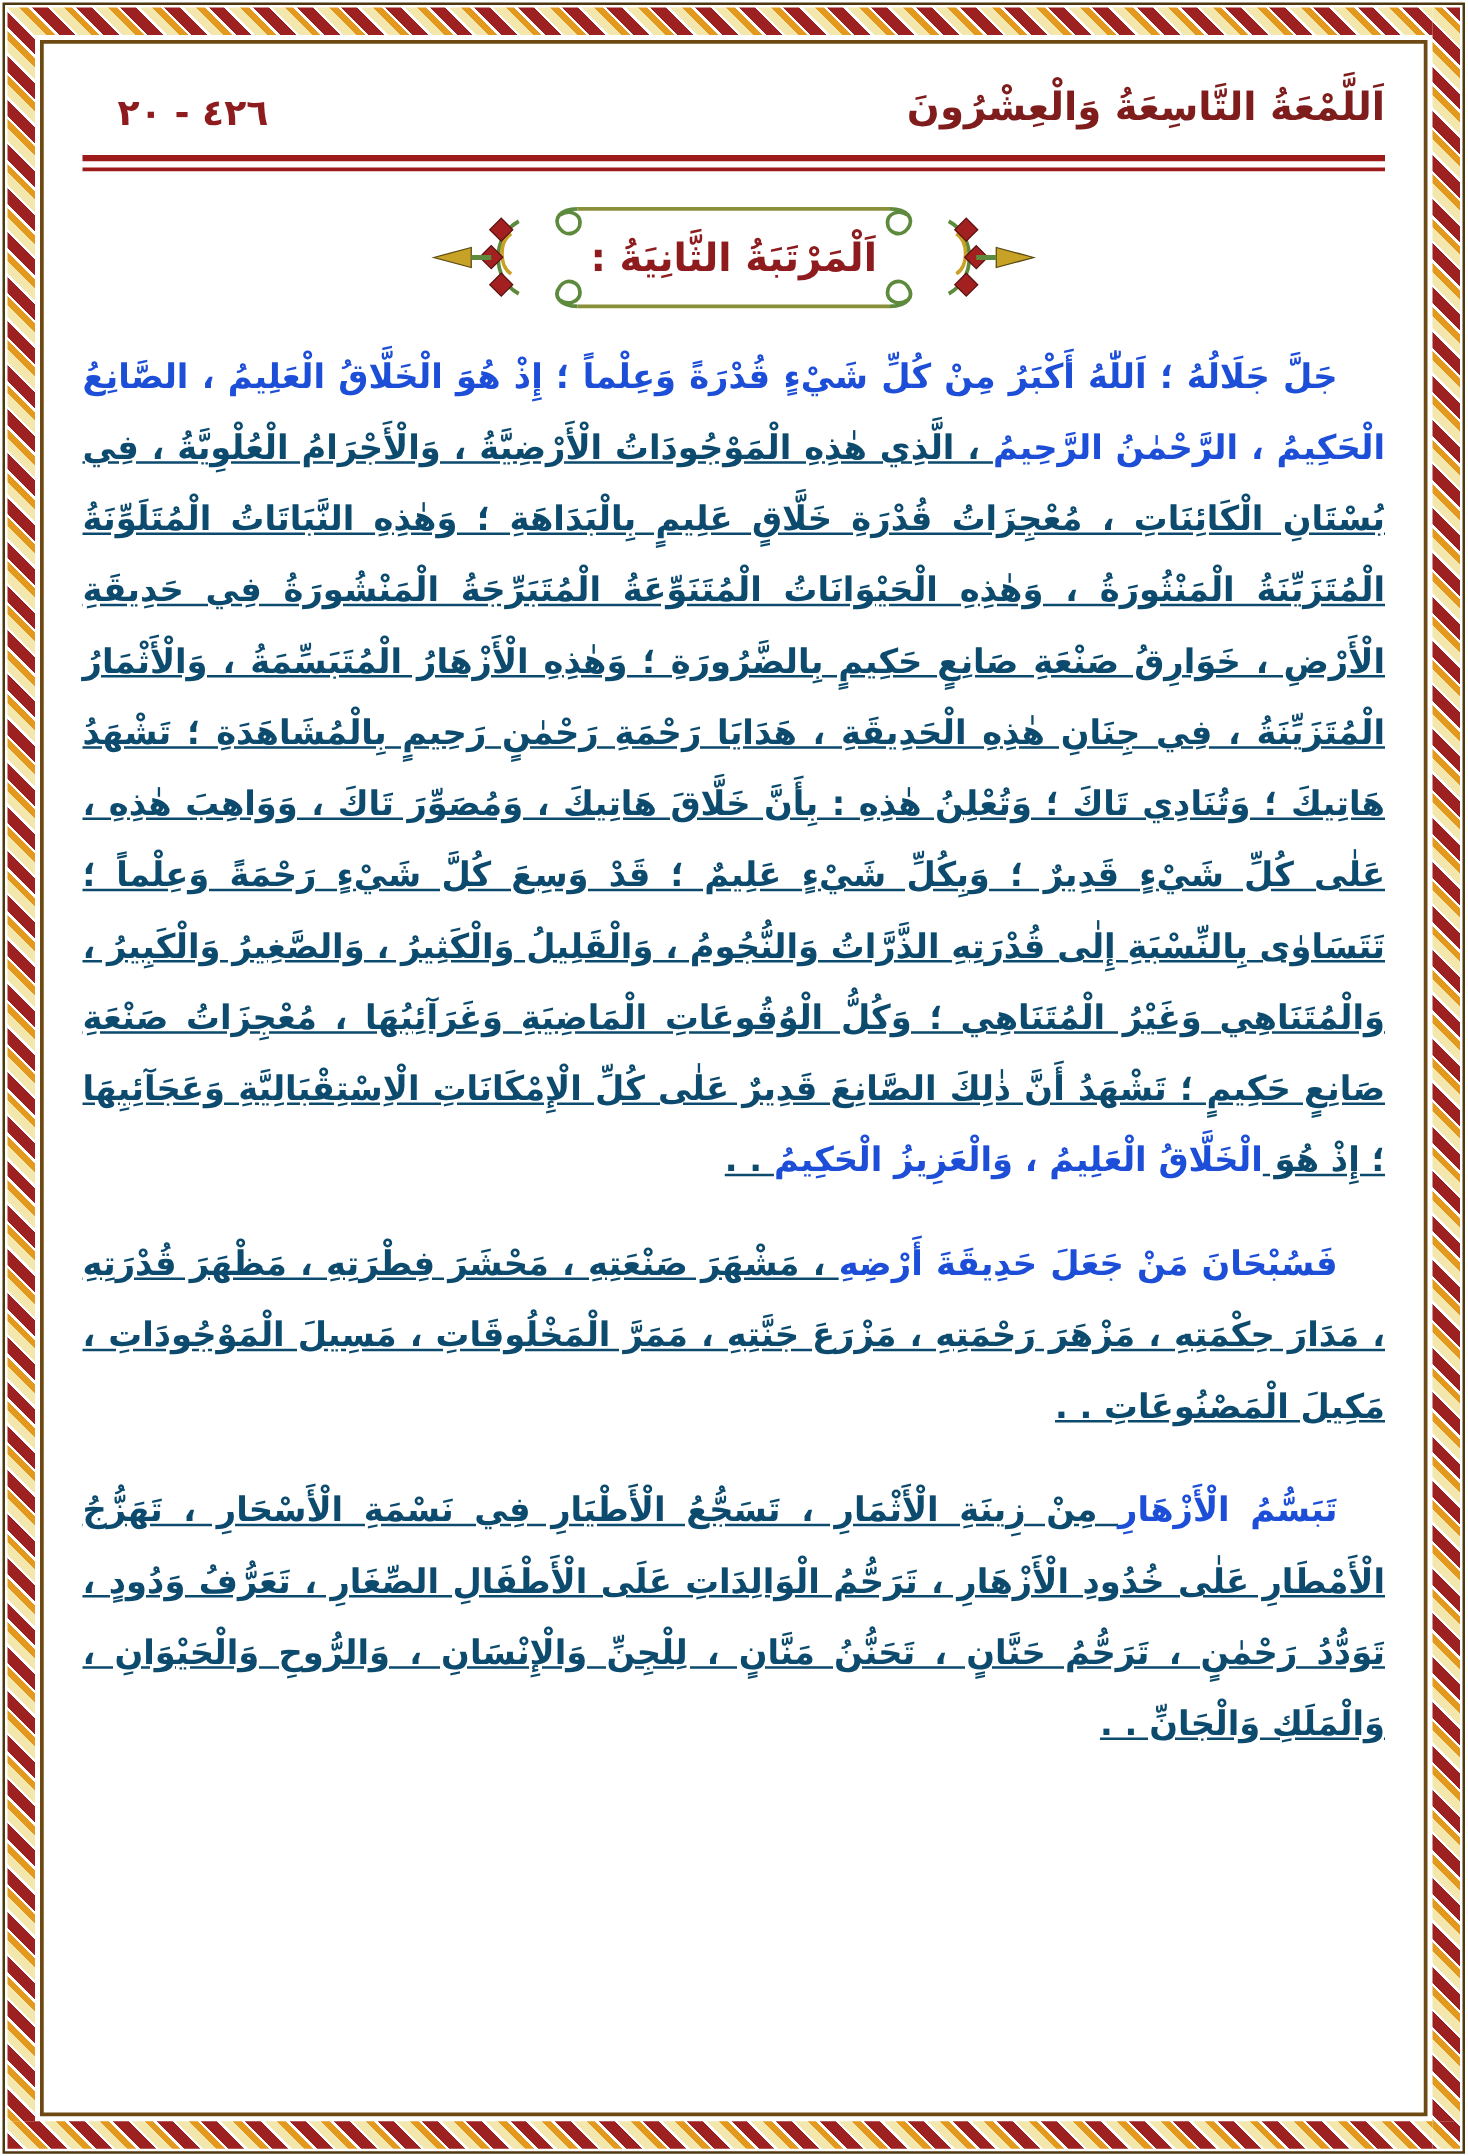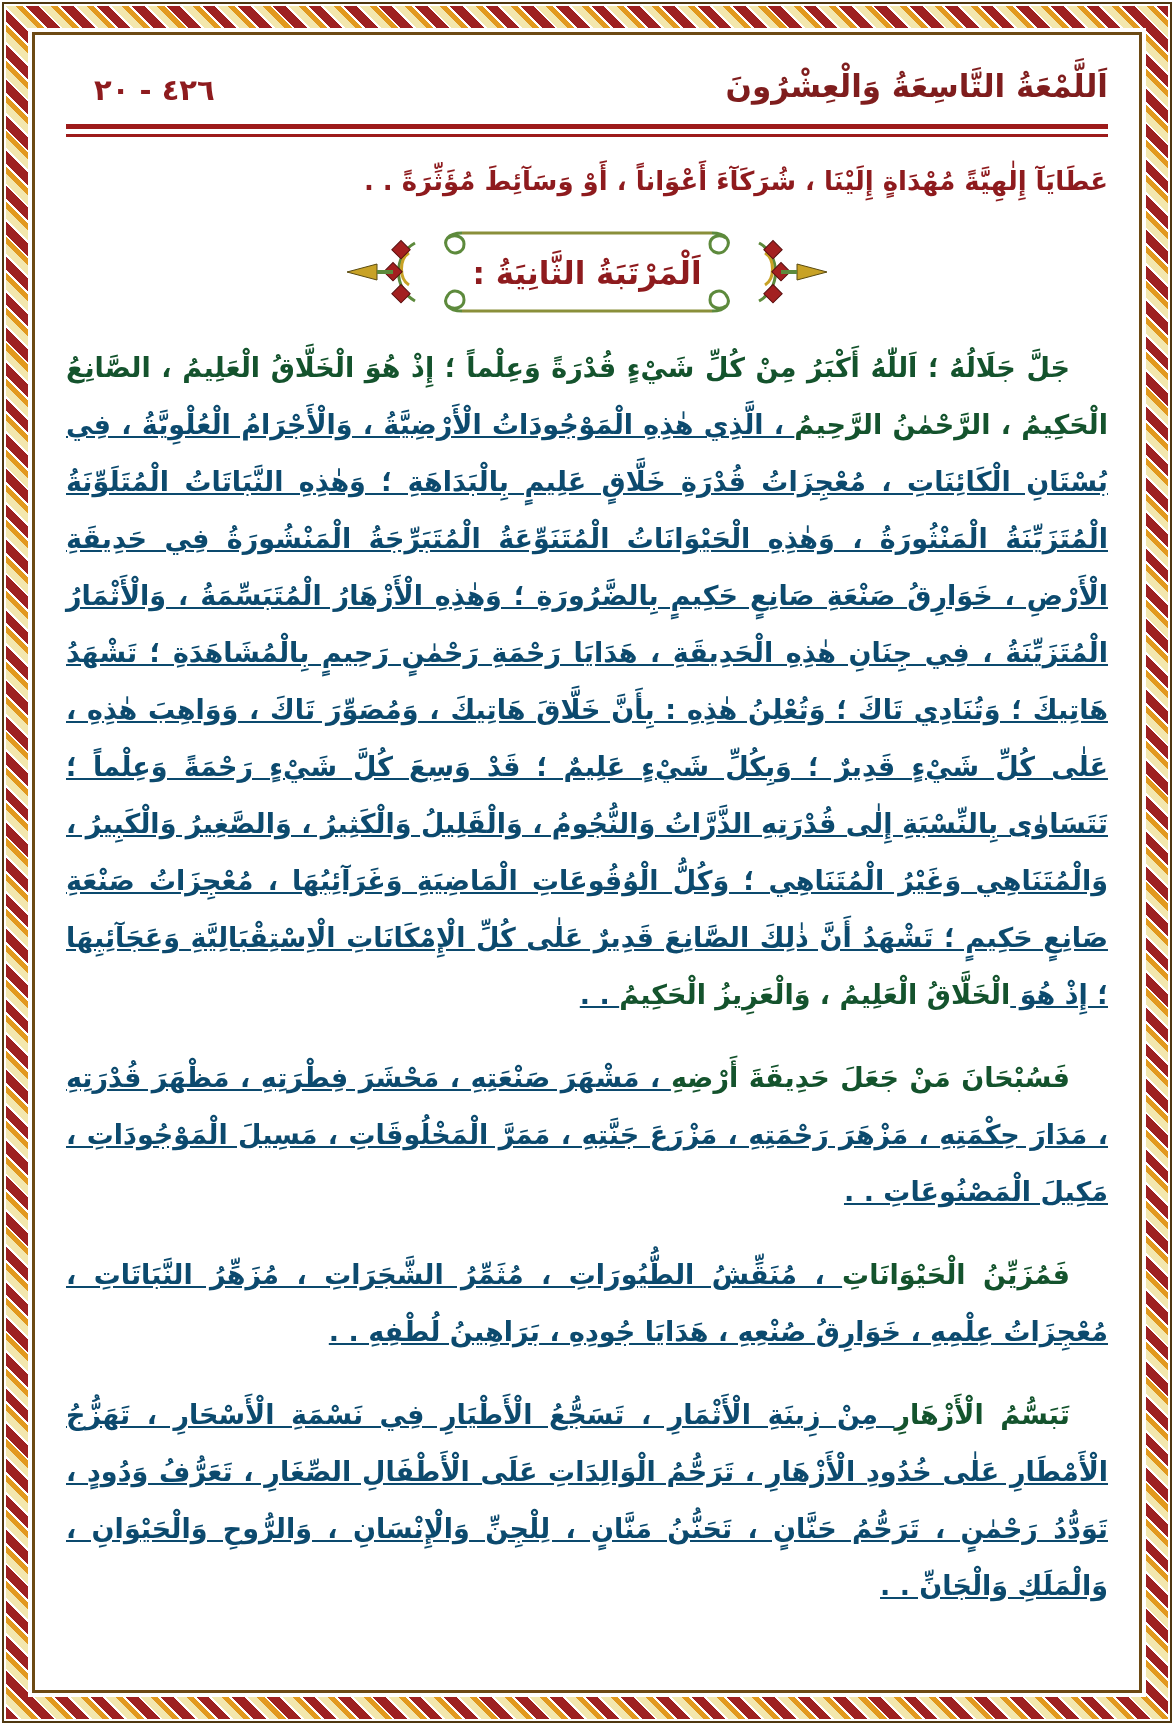--- a/index.html
+++ b/index.html
@@ -65,41 +65,40 @@
   .body-text{ margin-top:12px; }
   p.para{
     margin:26px 0 0 0;
     font-size:27px; font-weight:bold;
     line-height:57px;
     text-align:justify;
     text-indent:38px;
     color:#161616;
   }
   p.para:first-child{ margin-top:14px; }
-  .seg-red{ color:#14532d; }
+  .seg-red{ color:#1d4ed8; }
   .seg-black{ color:#0c4a6e;text-decoration:underline; }
 </style>
 </head>
 <body>
 
 <div class="page">
 
   <div class="hair-outer"></div>
   <div class="chain"></div>
   <div class="hair-inner"></div>
 
   <div class="content">
 
     <div class="header">
       <div class="page-title">اَللَّمْعَةُ التَّاسِعَةُ وَالْعِشْرُونَ</div>
       <div class="page-num">٤٢٦ - ٢٠</div>
     </div>
     <div class="double-rule"></div>
 
-    <div class="intro-line">عَطَايَآ إِلٰهِيَّةً مُهْدَاةٍ إِلَيْنَا ، شُرَكَآءَ أَعْوَاناً ، أَوْ وَسَآئِطَ مُؤَثِّرَةً . .</div>
 
     <div class="ornament">
       <svg viewBox="0 0 520 112" width="520" height="112" aria-hidden="true">
 
         <path d="M135 20 H385" stroke="#8a8f3a" stroke-width="3" fill="none"></path>
         <path d="M135 20 c-14 0 -20 8 -14 16 c5 7 16 4 16 -5 c0 -7 -9 -11 -16 -6" stroke="#5d8a3c" stroke-width="3" fill="none"></path>
         <path d="M385 20 c14 0 20 8 14 16 c-5 7 -16 4 -16 -5 c0 -7 9 -11 16 -6" stroke="#5d8a3c" stroke-width="3" fill="none"></path>
 
         <path d="M135 98 H385" stroke="#8a8f3a" stroke-width="3" fill="none"></path>
         <path d="M135 98 c-14 0 -20 -8 -14 -16 c5 -7 16 -4 16 5 c0 7 -9 11 -16 6" stroke="#5d8a3c" stroke-width="3" fill="none"></path>
@@ -127,19 +126,18 @@
       </svg>
       <div class="ornament-text">اَلْمَرْتَبَةُ الثَّانِيَةُ :</div>
     </div>
 
     <div class="body-text">
 
       <p class="para"><span class="seg-red">جَلَّ جَلَالُهُ ؛ اَللّٰهُ أَكْبَرُ مِنْ كُلِّ شَيْءٍ قُدْرَةً وَعِلْماً ؛ إِذْ هُوَ الْخَلَّاقُ الْعَلِيمُ ، الصَّانِعُ الْحَكِيمُ ، الرَّحْمٰنُ الرَّحِيمُ</span><span class="seg-black"> ، الَّذِي هٰذِهِ الْمَوْجُودَاتُ الْأَرْضِيَّةُ ، وَالْأَجْرَامُ الْعُلْوِيَّةُ ، فِي بُسْتَانِ الْكَائِنَاتِ ، مُعْجِزَاتُ قُدْرَةِ خَلَّاقٍ عَلِيمٍ بِالْبَدَاهَةِ ؛ وَهٰذِهِ النَّبَاتَاتُ الْمُتَلَوِّنَةُ الْمُتَزَيِّنَةُ الْمَنْثُورَةُ ، وَهٰذِهِ الْحَيْوَانَاتُ الْمُتَنَوِّعَةُ الْمُتَبَرِّجَةُ الْمَنْشُورَةُ فِي حَدِيقَةِ الْأَرْضِ ، خَوَارِقُ صَنْعَةِ صَانِعٍ حَكِيمٍ بِالضَّرُورَةِ ؛ وَهٰذِهِ الْأَزْهَارُ الْمُتَبَسِّمَةُ ، وَالْأَثْمَارُ الْمُتَزَيِّنَةُ ، فِي جِنَانِ هٰذِهِ الْحَدِيقَةِ ، هَدَايَا رَحْمَةِ رَحْمٰنٍ رَحِيمٍ بِالْمُشَاهَدَةِ ؛ تَشْهَدُ هَاتِيكَ ؛ وَتُنَادِي تَاكَ ؛ وَتُعْلِنُ هٰذِهِ : بِأَنَّ خَلَّاقَ هَاتِيكَ ، وَمُصَوِّرَ تَاكَ ، وَوَاهِبَ هٰذِهِ ، عَلٰى كُلِّ شَيْءٍ قَدِيرٌ ؛ وَبِكُلِّ شَيْءٍ عَلِيمٌ ؛ قَدْ وَسِعَ كُلَّ شَيْءٍ رَحْمَةً وَعِلْماً ؛ تَتَسَاوٰى بِالنِّسْبَةِ إِلٰى قُدْرَتِهِ الذَّرَّاتُ وَالنُّجُومُ ، وَالْقَلِيلُ وَالْكَثِيرُ ، وَالصَّغِيرُ وَالْكَبِيرُ ، وَالْمُتَنَاهِي وَغَيْرُ الْمُتَنَاهِي ؛ وَكُلُّ الْوُقُوعَاتِ الْمَاضِيَةِ وَغَرَآئِبُهَا ، مُعْجِزَاتُ صَنْعَةِ صَانِعٍ حَكِيمٍ ؛ تَشْهَدُ أَنَّ ذٰلِكَ الصَّانِعَ قَدِيرٌ عَلٰى كُلِّ الْإِمْكَانَاتِ الْاِسْتِقْبَالِيَّةِ وَعَجَآئِبِهَا ؛ إِذْ هُوَ </span><span class="seg-red">الْخَلَّاقُ الْعَلِيمُ ، وَالْعَزِيزُ الْحَكِيمُ</span><span class="seg-black"> . .</span></p>
 
       <p class="para"><span class="seg-red">فَسُبْحَانَ مَنْ جَعَلَ حَدِيقَةَ أَرْضِهِ</span><span class="seg-black"> ، مَشْهَرَ صَنْعَتِهِ ، مَحْشَرَ فِطْرَتِهِ ، مَظْهَرَ قُدْرَتِهِ ، مَدَارَ حِكْمَتِهِ ، مَزْهَرَ رَحْمَتِهِ ، مَزْرَعَ جَنَّتِهِ ، مَمَرَّ الْمَخْلُوقَاتِ ، مَسِيلَ الْمَوْجُودَاتِ ، مَكِيلَ الْمَصْنُوعَاتِ . .</span></p>
 
-      <p class="para"><span class="seg-red">فَمُزَيِّنُ الْحَيْوَانَاتِ</span><span class="seg-black"> ، مُنَقِّشُ الطُّيُورَاتِ ، مُثَمِّرُ الشَّجَرَاتِ ، مُزَهِّرُ النَّبَاتَاتِ ، مُعْجِزَاتُ عِلْمِهِ ، خَوَارِقُ صُنْعِهِ ، هَدَايَا جُودِهِ ، بَرَاهِينُ لُطْفِهِ . .</span></p>
 
       <p class="para"><span class="seg-red">تَبَسُّمُ الْأَزْهَارِ</span><span class="seg-black"> مِنْ زِينَةِ الْأَثْمَارِ ، تَسَجُّعُ الْأَطْيَارِ فِي نَسْمَةِ الْأَسْحَارِ ، تَهَزُّجُ الْأَمْطَارِ عَلٰى خُدُودِ الْأَزْهَارِ ، تَرَحُّمُ الْوَالِدَاتِ عَلَى الْأَطْفَالِ الصِّغَارِ ، تَعَرُّفُ وَدُودٍ ، تَوَدُّدُ رَحْمٰنٍ ، تَرَحُّمُ حَنَّانٍ ، تَحَنُّنُ مَنَّانٍ ، لِلْجِنِّ وَالْإِنْسَانِ ، وَالرُّوحِ وَالْحَيْوَانِ ، وَالْمَلَكِ وَالْجَانِّ . .</span></p>
 
     </div>
   </div>
 </div>
 
 </body></html>

